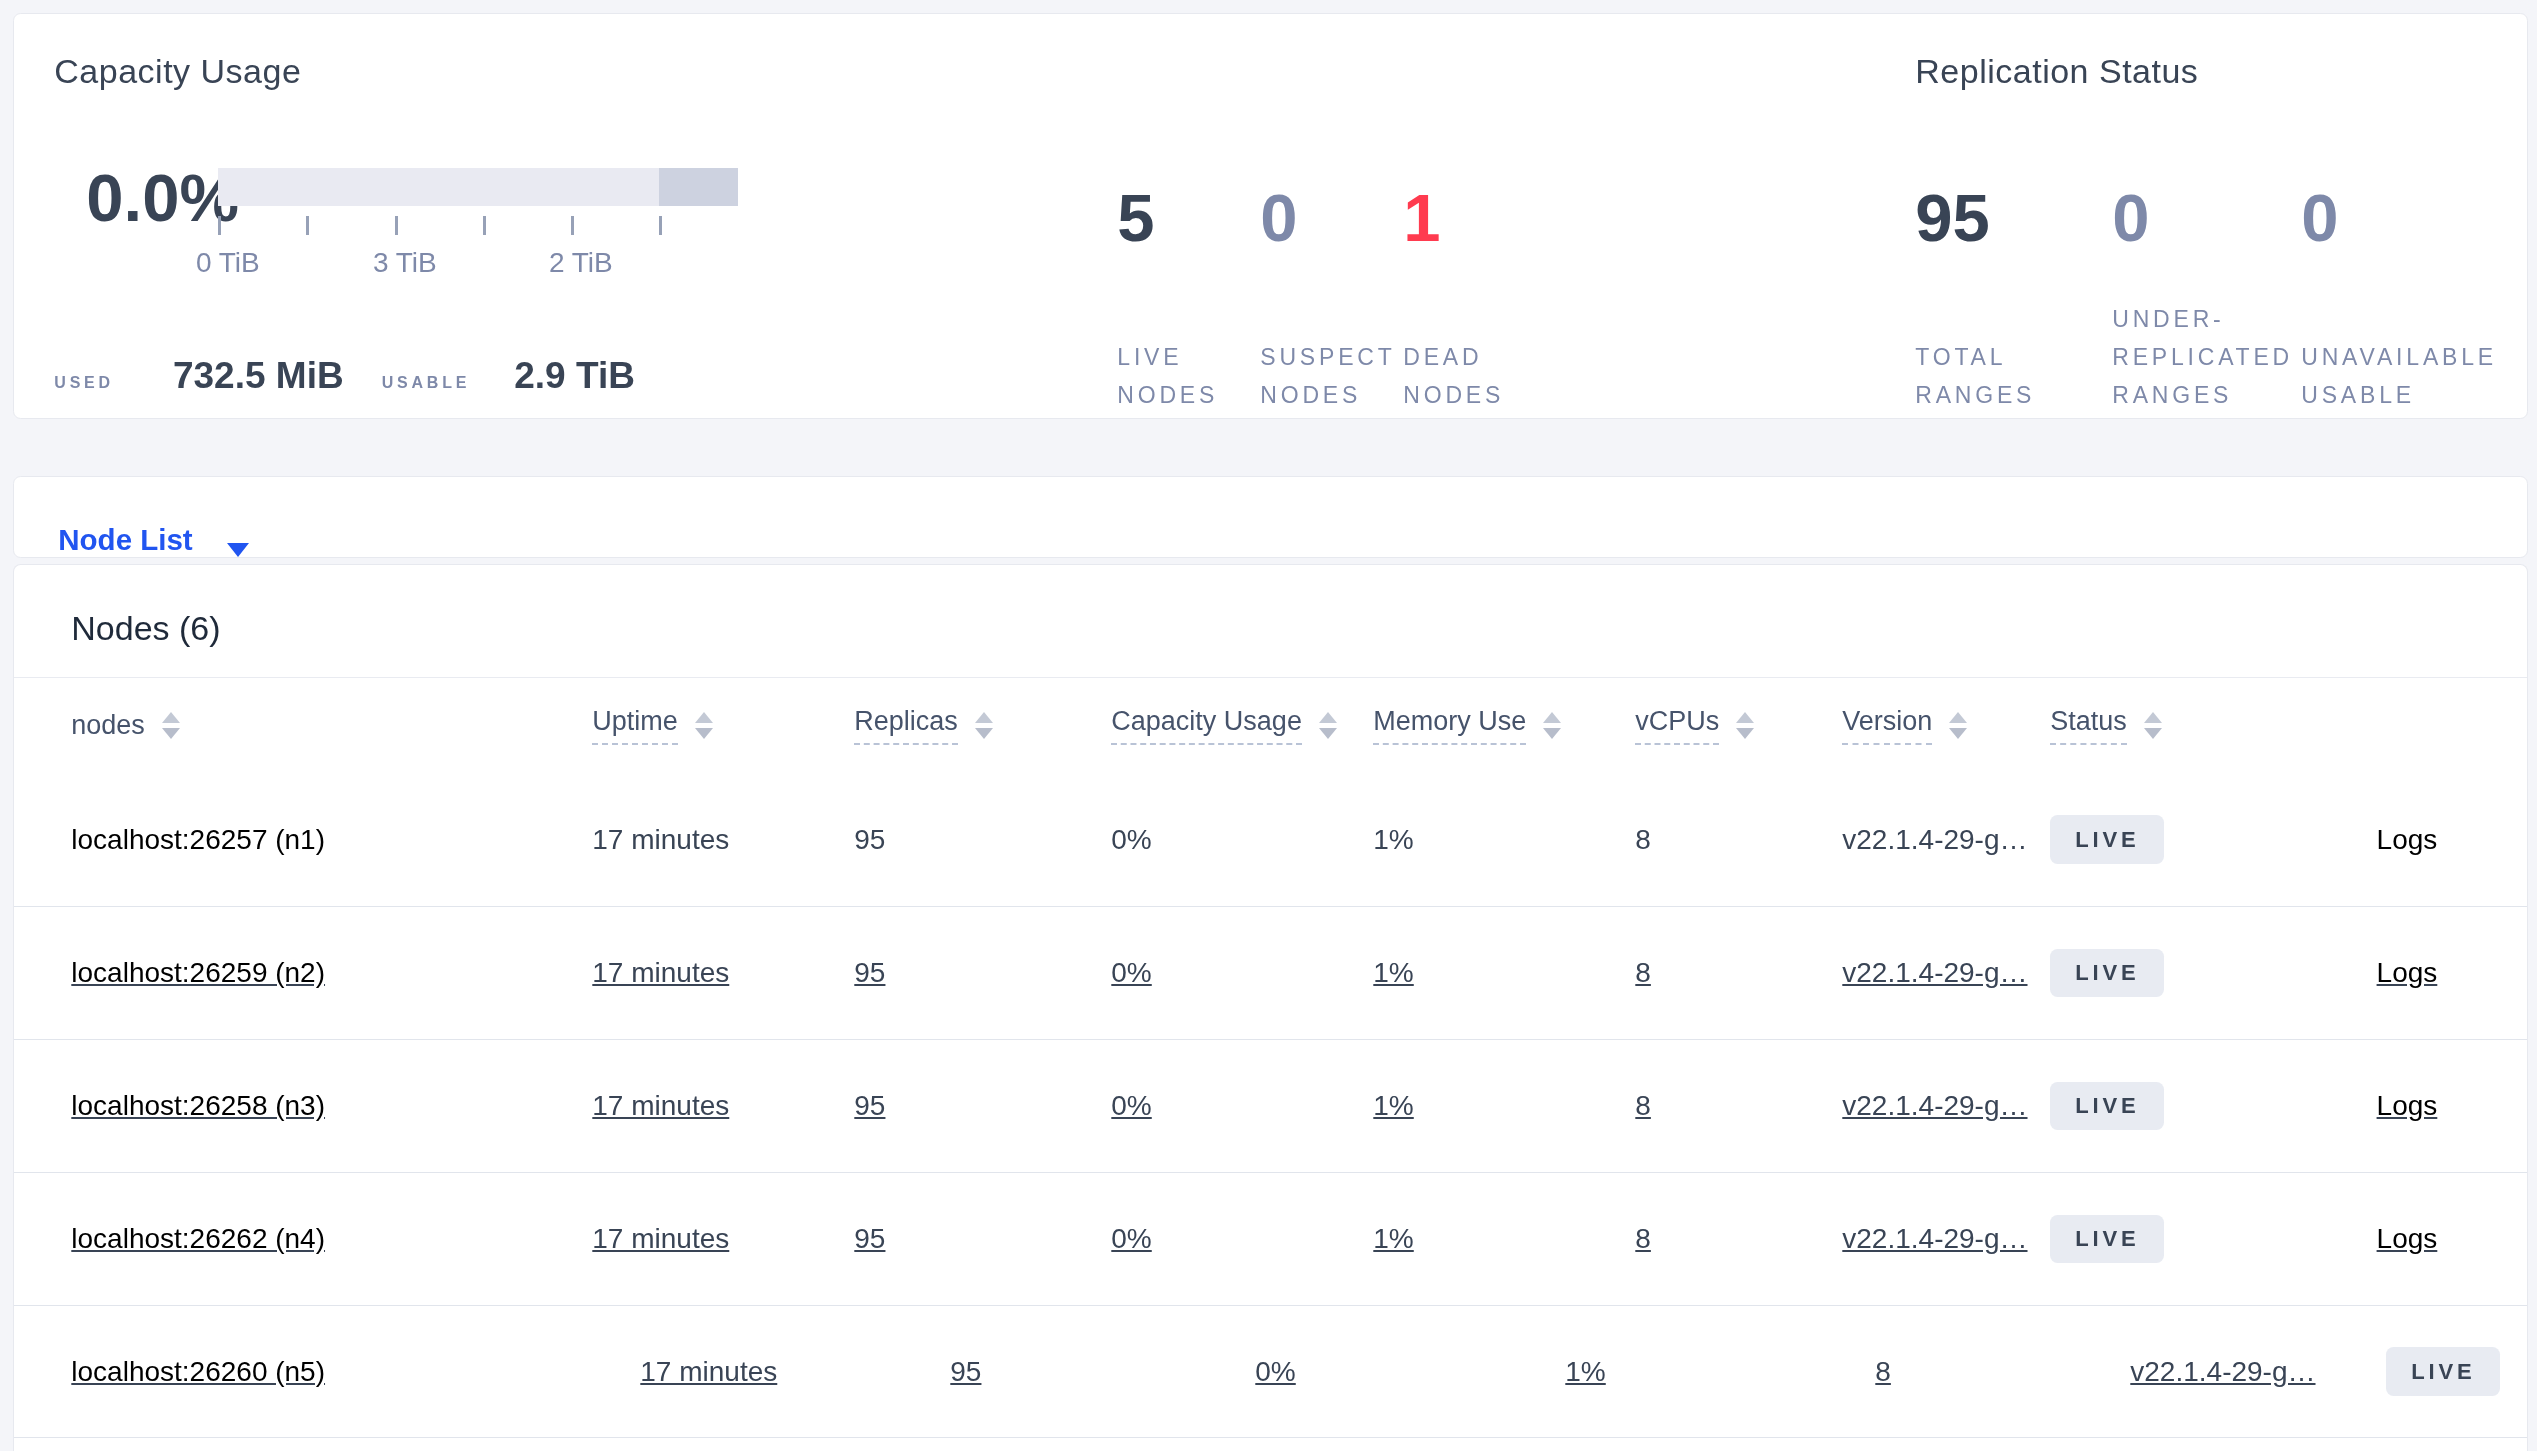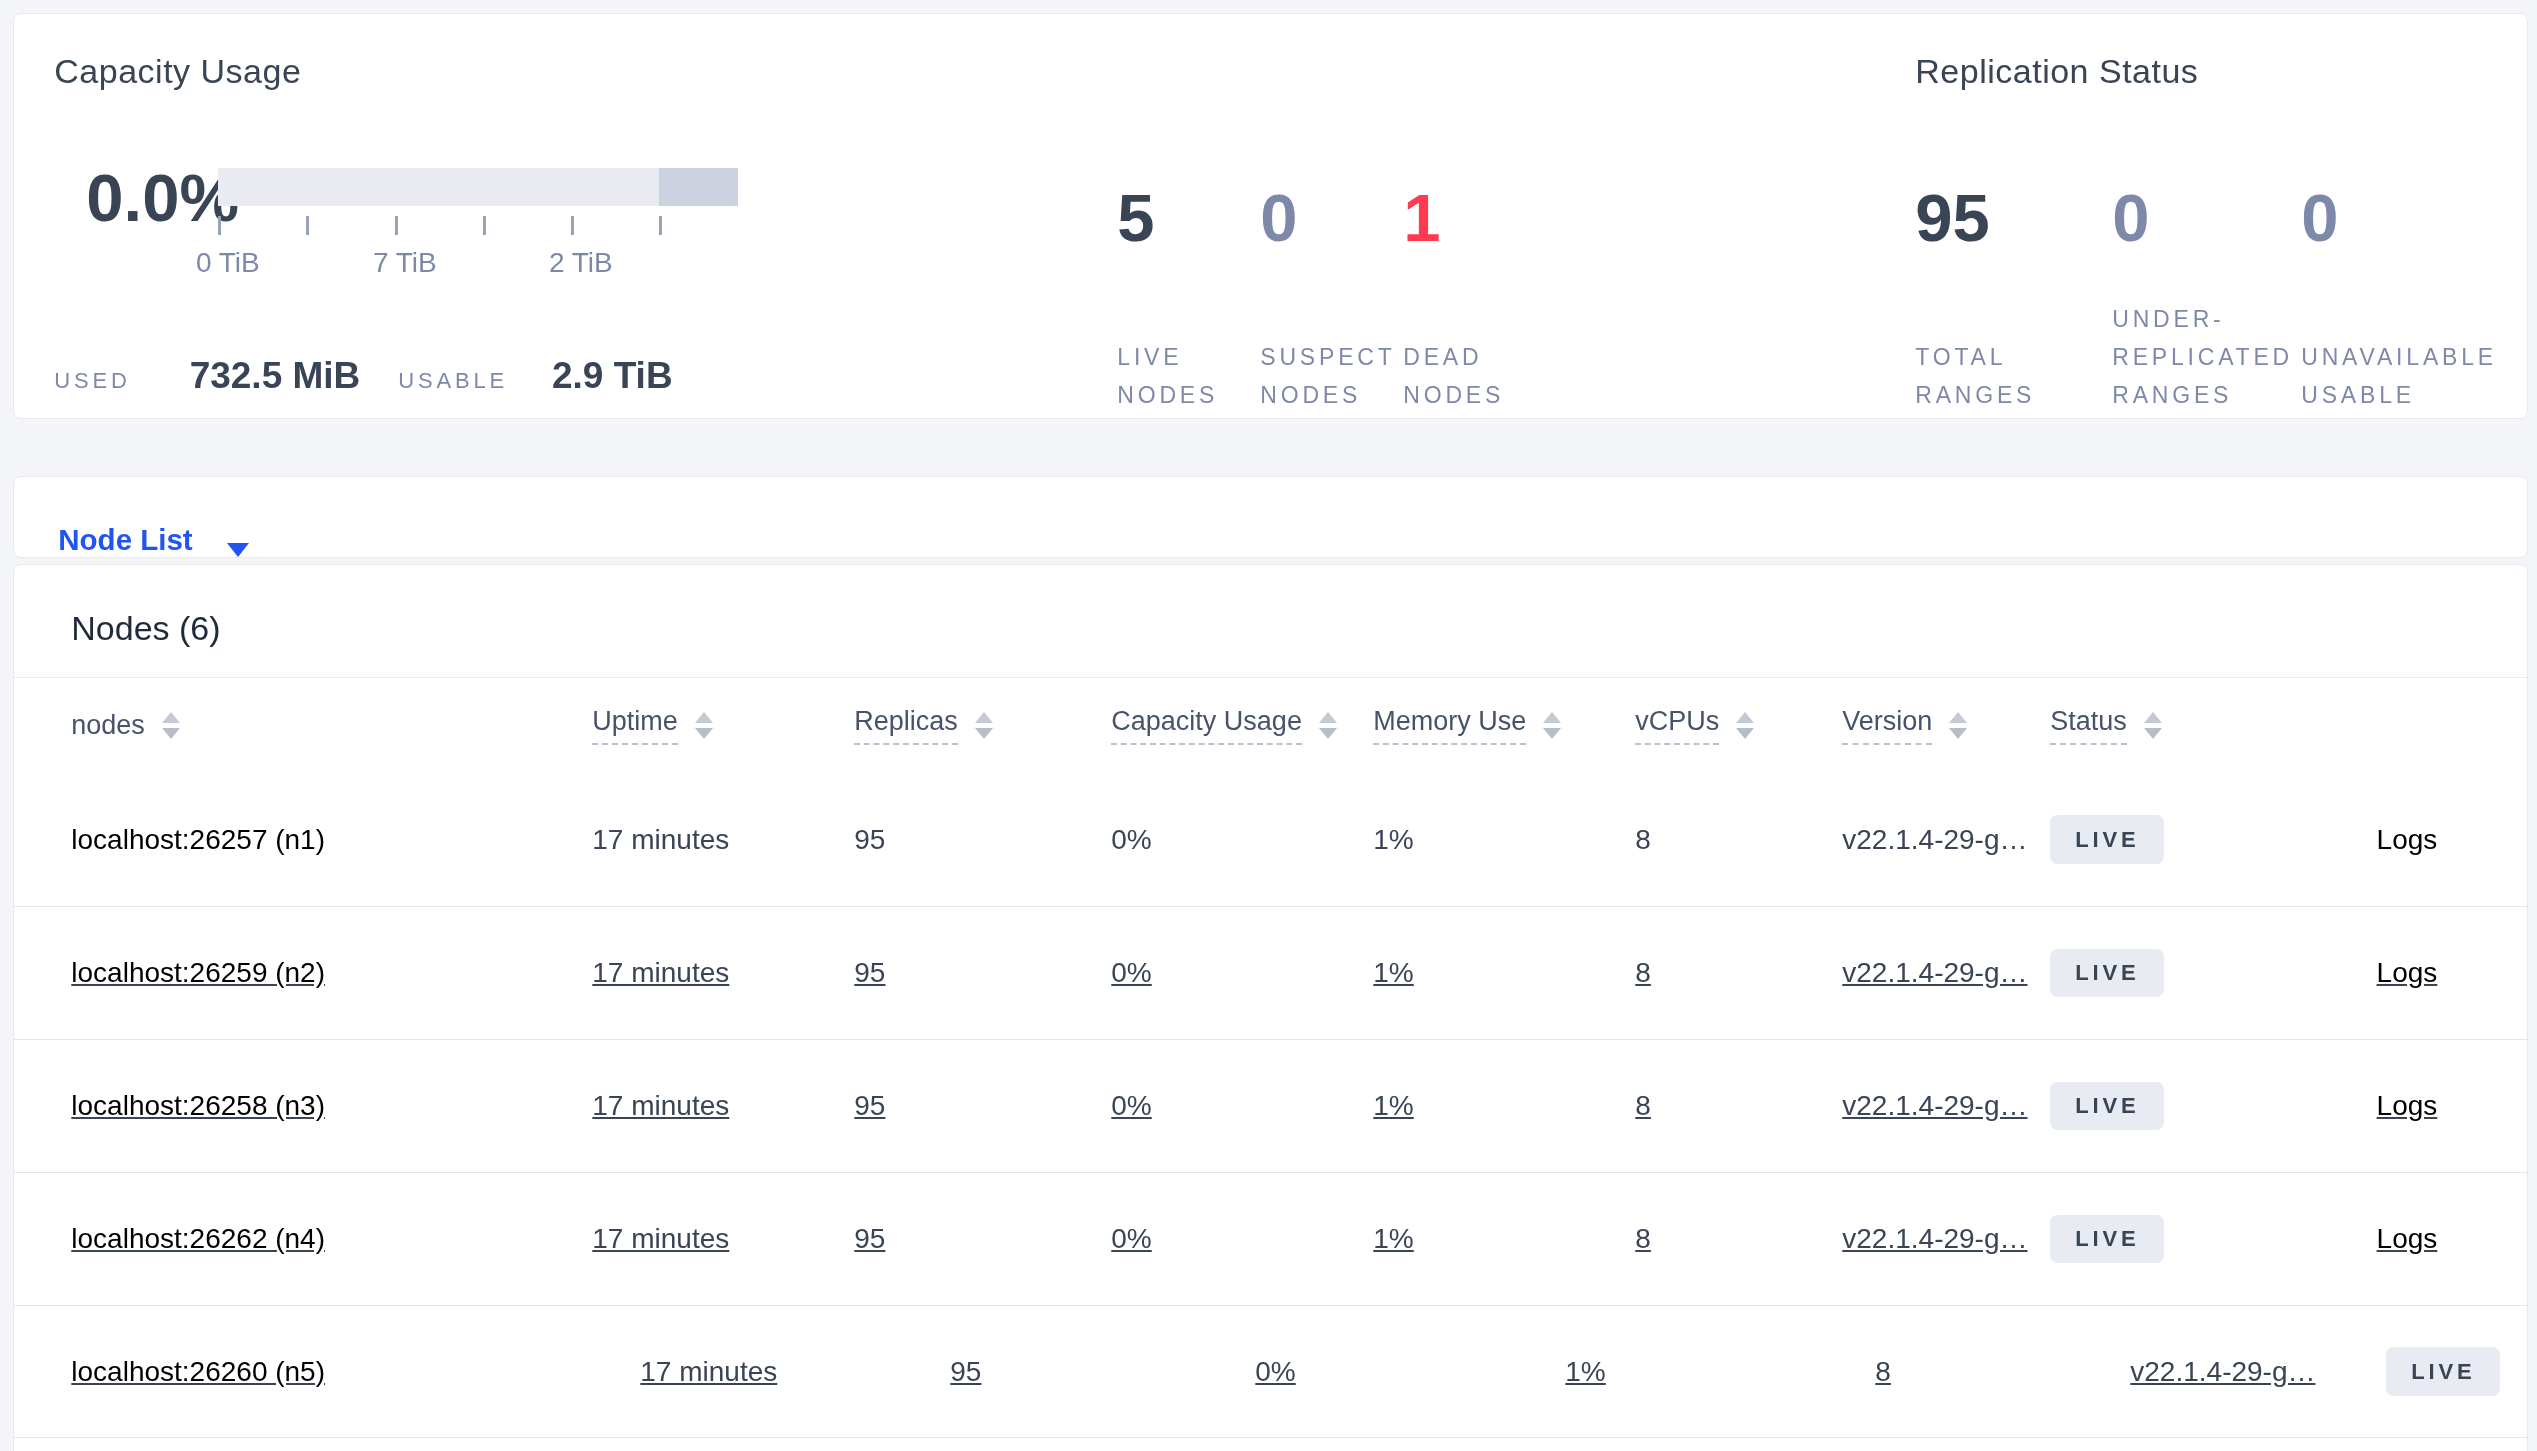--- a/index.html
+++ b/index.html
@@ -25,21 +25,21 @@
   .sec-replication { left:1901px; width:610px; }
   .sec-title { font-size:34px; font-weight:500; color:#394455; letter-spacing:0.5px; }
 
   .cap-pct { position:absolute; left:0; top:107px; font-size:67px; font-weight:700; color:#394455;margin-left:32px; }
   .cap-bar { position:absolute; left:164px; top:116px; width:520px; height:38px; }
   .cap-bar .seg { position:absolute; top:0; height:100%; }
   .cap-ticks { position:absolute; left:164px; top:164px; width:533px; height:21px; }
   .tickmark { position:absolute; top:0; width:2.9px; height:19px; background:#97a1b7; }
   .tick-label { position:absolute; top:30.5px; transform:translateX(-35%); font-size:28px; color:#7e89a9; }
   .cap-usage-line { position:absolute; left:0; top:303px; display:flex; align-items:baseline; white-space:nowrap; }
-  .kv-label { font-size:22px; letter-spacing:3.8px; color:#7e89a9; font-weight:400; }
+  .kv-label { font-size:16px; letter-spacing:3.8px; color:#7e89a9; font-weight:700; }
   .kv-value { font-size:37px; font-weight:700; color:#394455; }
   .ml1{margin-left:59px;} .ml2{margin-left:38px;} .ml3{margin-left:44px;}
 
   .stat-cols { position:absolute; top:95px; left:0; display:flex; }
   .stat-col { position:relative; height:267px; }
   .stat-col .stat-value { position:absolute; top:32px; left:0; font-size:67px; font-weight:700; }
   .stat-col .stat-label {
     position:absolute; bottom:0; left:0; font-size:23px; letter-spacing:3.8px;
     color:#7e89a9; line-height:38px; white-space:pre-line; font-weight:500;
   }
@@ -87,21 +87,21 @@
     <div class="sec-title">Capacity Usage</div>
     <div class="cap-pct">0.0%</div>
     <div class="cap-bar" id="cap-bar" style="background: rgb(233, 234, 242);">
         <div class="seg" style="left: 84.8%; right: 0px; background: rgb(205, 210, 224);"></div>
       </div>
     <div class="cap-ticks" id="cap-ticks">
         <div class="tickmark" style="left: 0px;"></div>
         <div class="tick-label" style="left: 0px;">0 TiB</div>
         <div class="tickmark" style="left: 88px;"></div>
         <div class="tickmark" style="left: 177px;"></div>
-        <div class="tick-label" style="left: 177px;">7 TiB</div>
+        <div class="tick-label" style="left: 177px;">3 TiB</div>
         <div class="tickmark" style="left: 265px;"></div>
         <div class="tickmark" style="left: 353px;"></div>
         <div class="tick-label" style="left: 353px;">2 TiB</div>
         <div class="tickmark" style="left: 441px;"></div>
       </div>
     <div class="cap-usage-line">
       <span class="kv-label">USED</span>
       <span class="kv-value ml1">732.5 MiB</span>
       <span class="kv-label ml2">USABLE</span>
       <span class="kv-value ml3">2.9 TiB</span>

